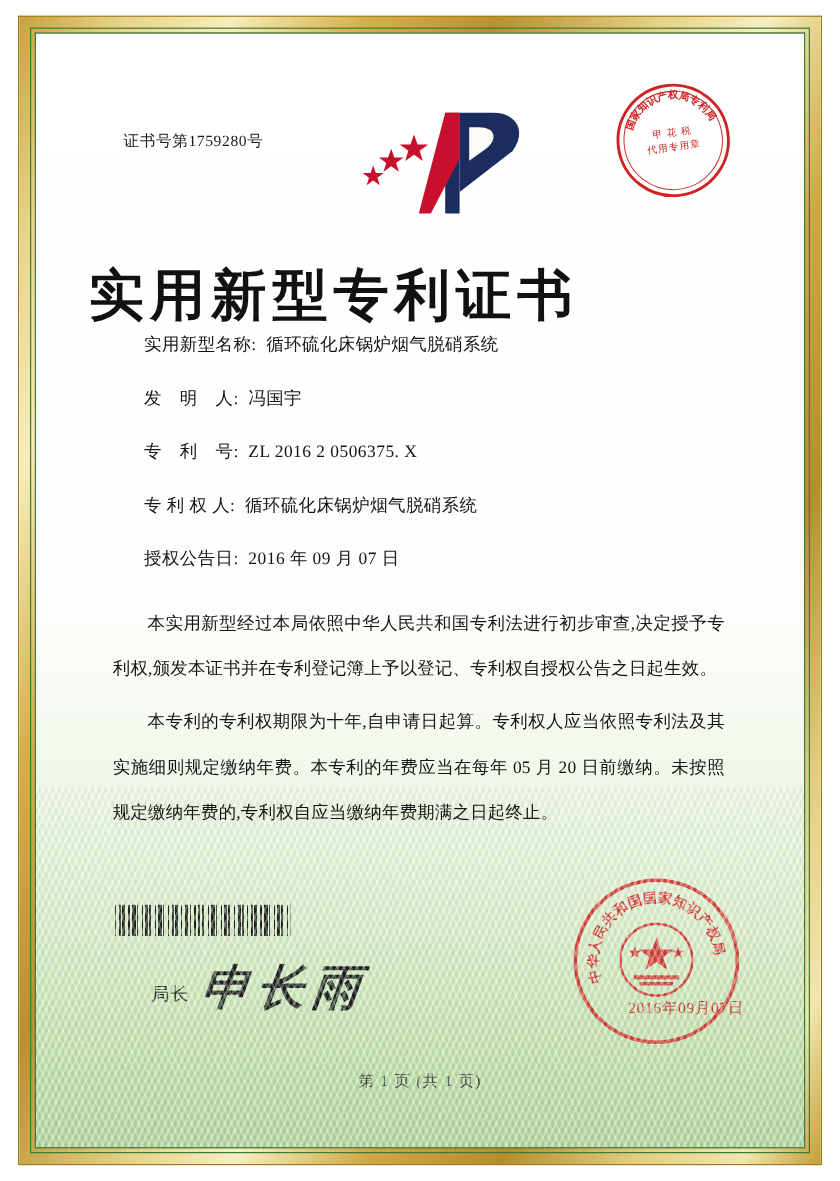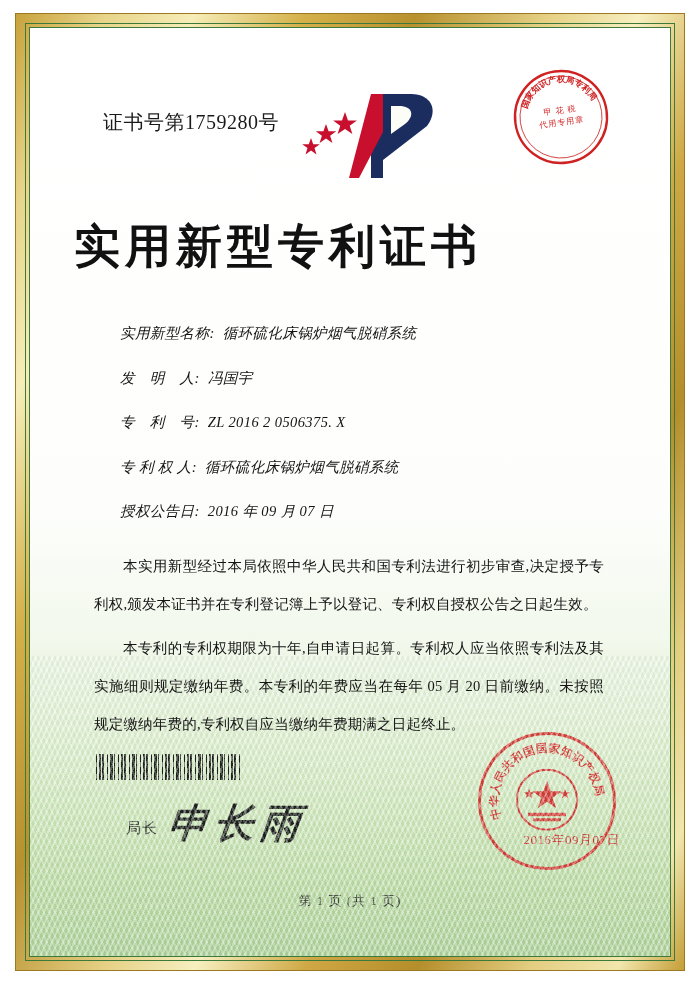--- a/index.html
+++ b/index.html
@@ -81,21 +81,21 @@
 
   
   .top-row {
     position: relative;
     height: 160px;
   }
   .cert-number {
     position: absolute;
     left: 29px;
     top: 81px;
-    font-size: 20px;
+    font-size: 13px;
     color: #1a1a1a;
     letter-spacing: .5px;
     white-space: nowrap;
   }
 
   
   .logo {
     position: absolute;
     left: 227px;
     top: 60px;
@@ -129,23 +129,21 @@
     font-family: "Liberation Serif", serif;
     font-weight: bold;
     font-size: 46px;
     letter-spacing: 5px;
     color: #111;
     margin-top: 28px;
   }
 
   
   .fields {
-    margin-top: 46px;
     padding-left: 46px;
-    font-style: italic;
   }
   .field {
     font-size: 14.5px;
     color: #141414;
     margin-bottom: 25.5px;
     white-space: nowrap;
     letter-spacing: .4px;
   }
   .field .label {
     display: inline-block;

